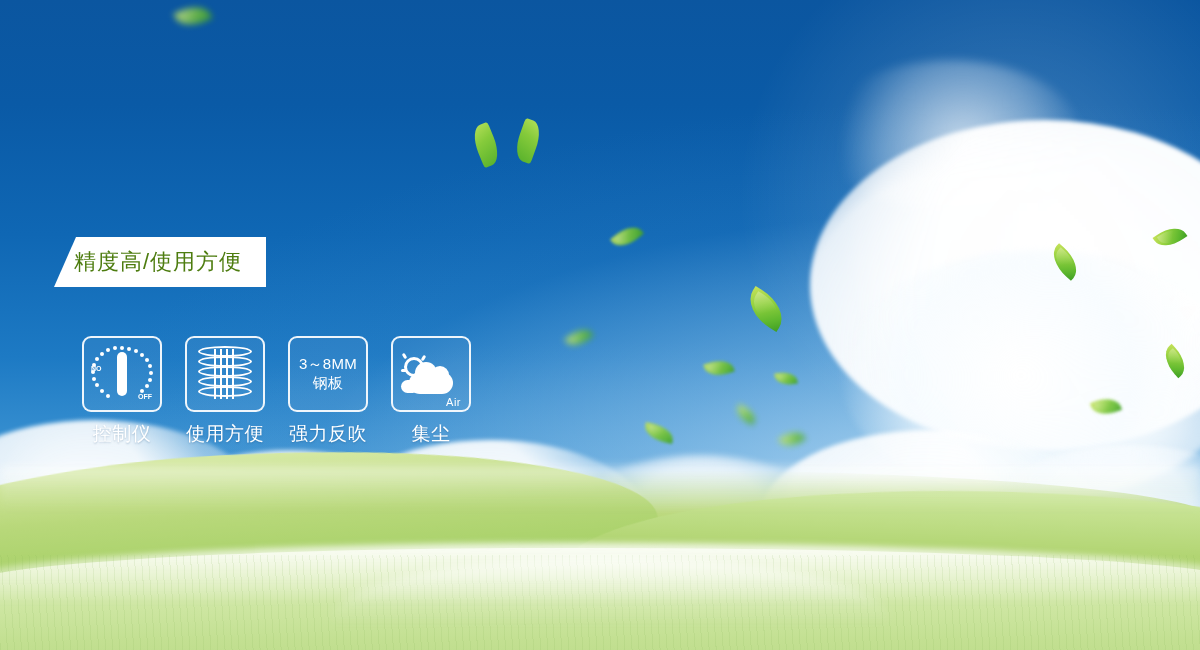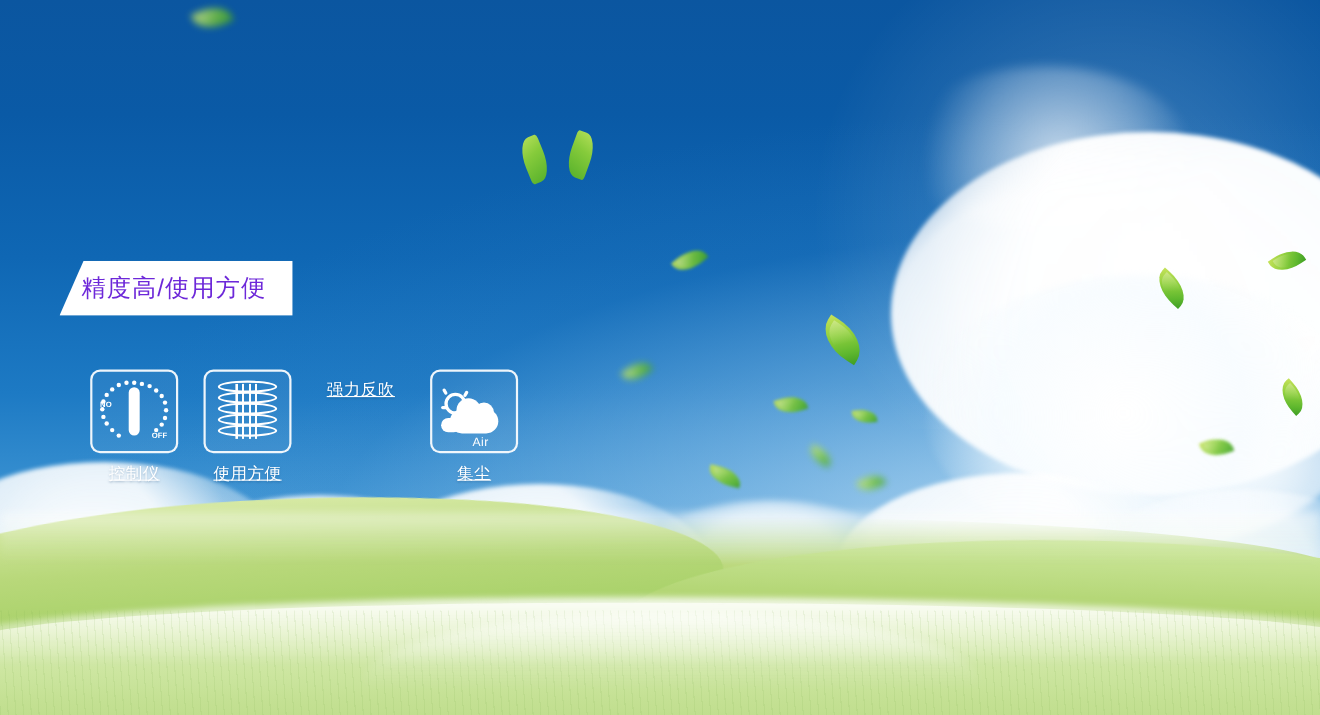--- a/index.html
+++ b/index.html
@@ -179,21 +179,21 @@
     font-size:22px;
     font-weight:bold;
     letter-spacing:1px;
     display:flex; align-items:center;
     padding:0 22px 0 20px;
     white-space:nowrap;
   }
   .subbar-right{
     position:relative;
     background:#ffffff;
-    color:#6d28d9;
+    color:#4d7c0f;
     font-size:22px;
     letter-spacing:1px;
     display:flex; align-items:center;
     padding:0 24px 0 20px;
     margin-left:-14px;
     clip-path:polygon(22px 0, 100% 0, 100% 100%, 0 100%);
     white-space:nowrap;
   }
 
   
@@ -205,23 +205,22 @@
     border-radius:9px;
     background:rgba(255,255,255,.06);
     display:flex; flex-direction:column; align-items:center; justify-content:center;
     position:relative;
     overflow:hidden;
   }
   .feature-text{
     color:#ffffff; font-size:15px; line-height:1.25; text-align:center; letter-spacing:.3px;
   }
   .feature-label{
-    margin-top:9px; color:#ffffff; font-size:15px; white-space:nowrap; letter-spacing:.5px;
+    margin-top:9px; color:#ffffff; font-size:19px; white-space:nowrap; letter-spacing:.5px;
     text-shadow:0 1px 2px rgba(0,50,100,.25);
-    text-decoration:underline;
   }
 
   
   .dial{position:relative; width:62px; height:58px;}
   .dial-dot{position:absolute; width:4px; height:4px; background:#fff; border-radius:50%;}
   .dial-bar{
     position:absolute; left:50%; top:7px; margin-left:-5px;
     width:10px; height:44px; background:#fff; border-radius:5px;
   }
   .dial-no{position:absolute; left:0px; top:20px; color:#fff; font-size:7px; font-weight:bold;}
@@ -249,21 +248,21 @@
     position:absolute; left:8px; bottom:1px; width:44px; height:22px;
     background:#fff; border-radius:11px;
   }
   .ac-puff1{position:absolute; left:14px; top:9px; width:22px; height:22px; background:#fff; border-radius:50%;}
   .ac-puff2{position:absolute; left:30px; top:13px; width:18px; height:18px; background:#fff; border-radius:50%;}
   .ac-small{
     position:absolute; left:0px; bottom:2px; width:18px; height:13px;
     background:#fff; border-radius:7px;
   }
   .ac-label{
-    position:absolute; left:12px; right:0; bottom:-13px; text-align:center;
+    position:absolute; left:12px; right:0; bottom:-13px; text-align:right;
     color:#fff; font-size:11px; letter-spacing:.5px;
   }
 </style>
 </head>
 <body>
 
 <div class="banner">
 
   <div class="sky"></div>
   <div class="sky-haze"></div>
@@ -353,20 +352,24 @@
           <span class="coil-ring" style="top:11px;"></span>
           <span class="coil-ring" style="top:21px;"></span>
           <span class="coil-ring" style="top:31px;"></span>
           <span class="coil-ring" style="top:41px;"></span>
         </div>
       </div>
       <div class="feature-label">使用方便</div>
     </div>
 
     <div class="feature">
+      <div class="feature-box">
+        <div class="feature-text">3～8MM</div>
+        <div class="feature-text">钢板</div>
+      </div>
       <div class="feature-label">强力反吹</div>
     </div>
 
     <div class="feature">
       <div class="feature-box">
         <div class="aircloud">
           <span class="ac-sun"></span>
           <span class="ac-ray" style="left:2px;  top:0px;  width:3px; height:6px; transform:rotate(-30deg);"></span>
           <span class="ac-ray" style="left:21px; top:2px;  width:3px; height:6px; transform:rotate(30deg);"></span>
           <span class="ac-ray" style="left:0px;  top:16px; width:6px; height:3px;"></span>

